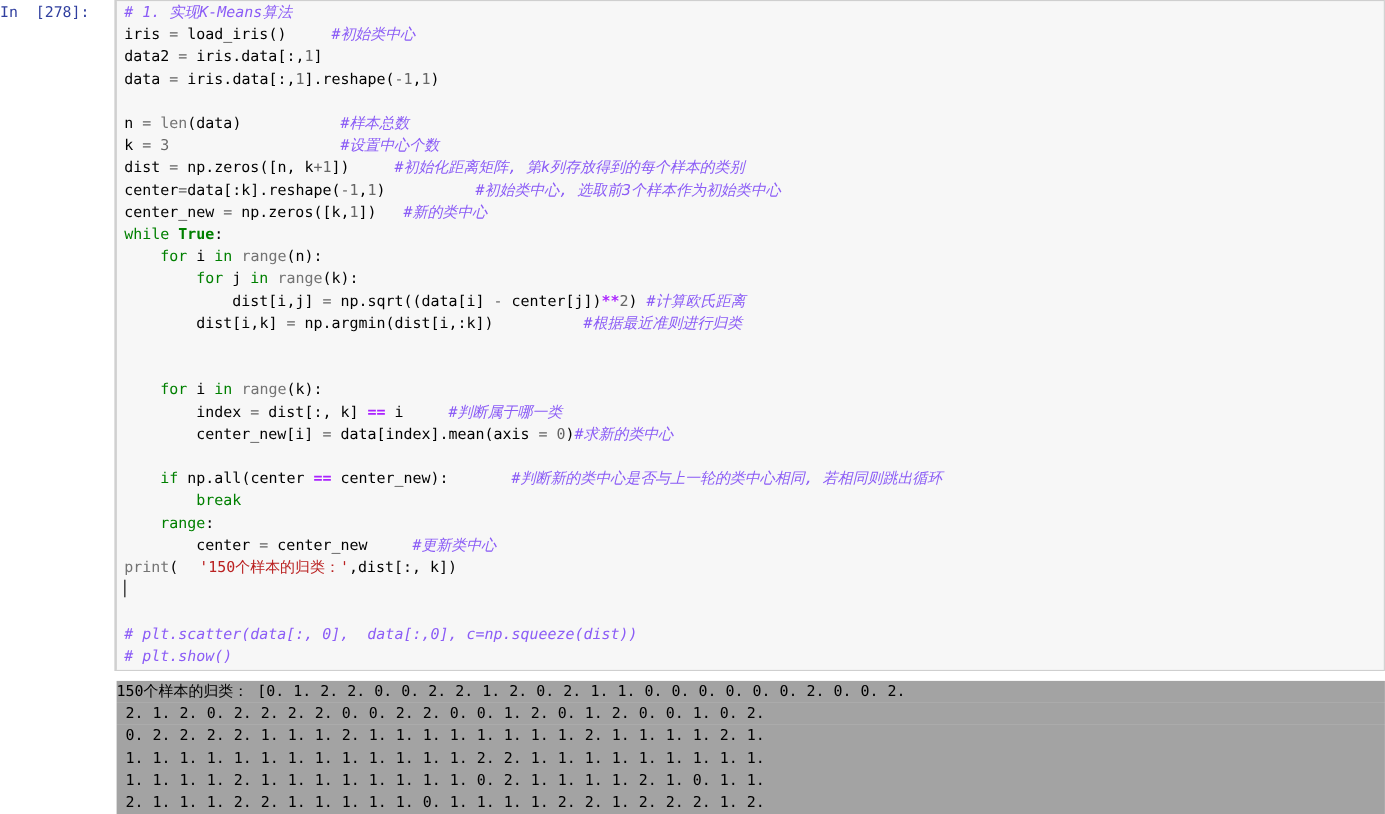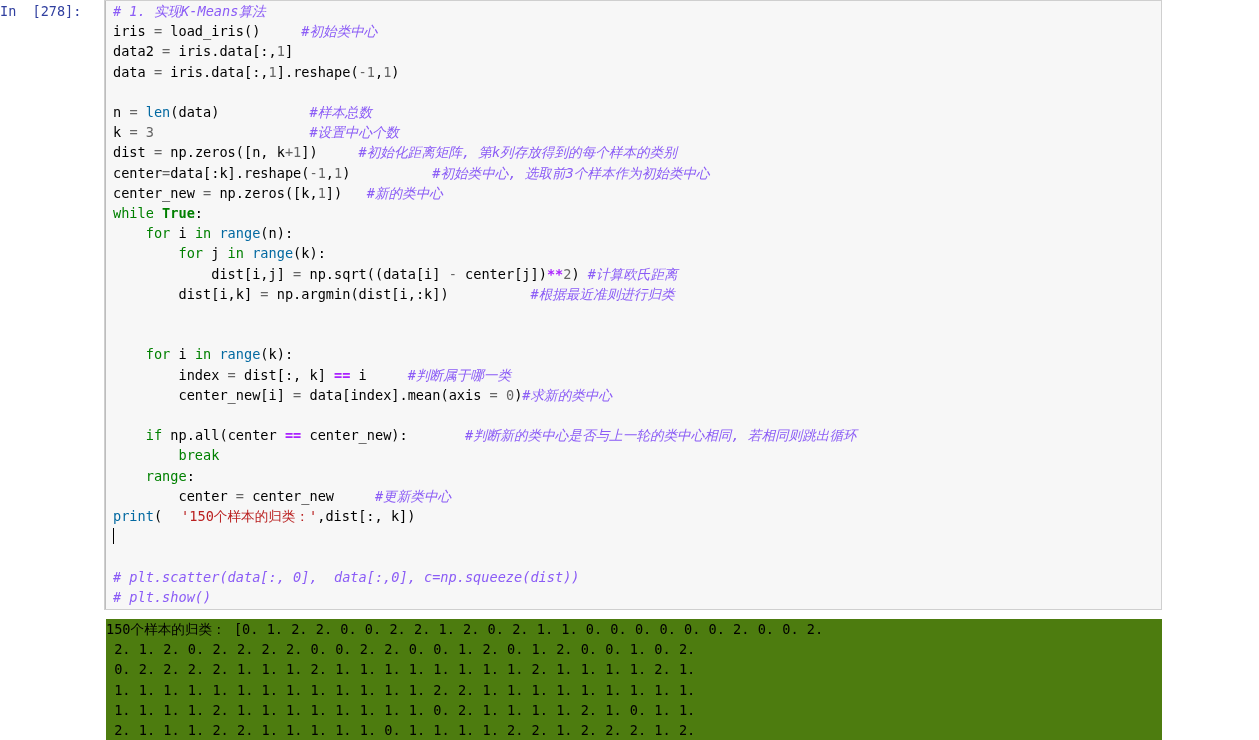--- a/index.html
+++ b/index.html
@@ -9,21 +9,21 @@
   }
   body {
     width: 1259px;
     height: 740px;
     font-family: "DejaVu Sans Mono", "Liberation Mono", monospace;
     overflow: hidden;
   }
 
   .notebook {
     position: relative;
-    width: 1162px;
+    width: 1259px;
     height: 740px;
     background: #ffffff;
   }
 
   
   .input-row {
     position: relative;
     display: flex;
     align-items: flex-start;
   }
@@ -75,21 +75,21 @@
     line-height: 20.2px;
     color: #000000;
     white-space: pre;
     tab-size: 4;
   }
 
   
   .c  { color: #8b5cf6; font-style: italic; }      
   .k  { color: #008000; font-weight: normal; }       
   .kc { color: #008000; font-weight: bold; }                          
-  .nbf{ color: #0369a1; }                          
+  .nbf{ color: #737373; }                          
   .mi { color: #666666; }                          
   .s  { color: #BA2121; margin-left: 19px; }                          
   .o  { color: #666666; }                          
   .op { color: #AA22FF; font-weight: bold; }       
   .n  { color: #000000; }                          
 
   .cursor-line {
     display: block;
     height: 20.2px;
     position: relative;
@@ -118,21 +118,21 @@
     padding-left: 8px;
   }
   pre.output {
     margin: 0;
     padding: 0;
     font-family: "DejaVu Sans Mono", "Liberation Mono", monospace;
     font-size: 13.6px;
     line-height: 20.2px;
     color: #000000;
     white-space: pre;
-    background: #4d7c0f;
+    background: #a3a3a3;
   }
 </style>
 </head>
 <body>
 
 <div class="notebook">
 
   <div class="input-row">
 
     <div class="prompt">In  [278]:</div>

